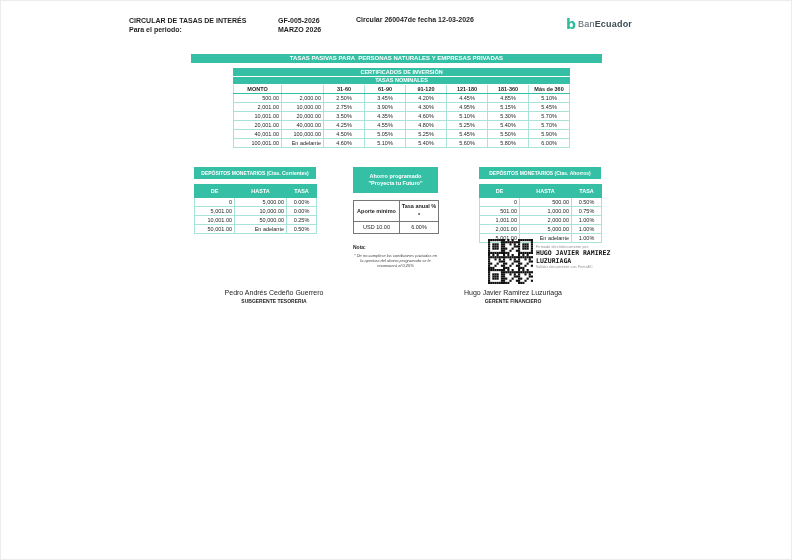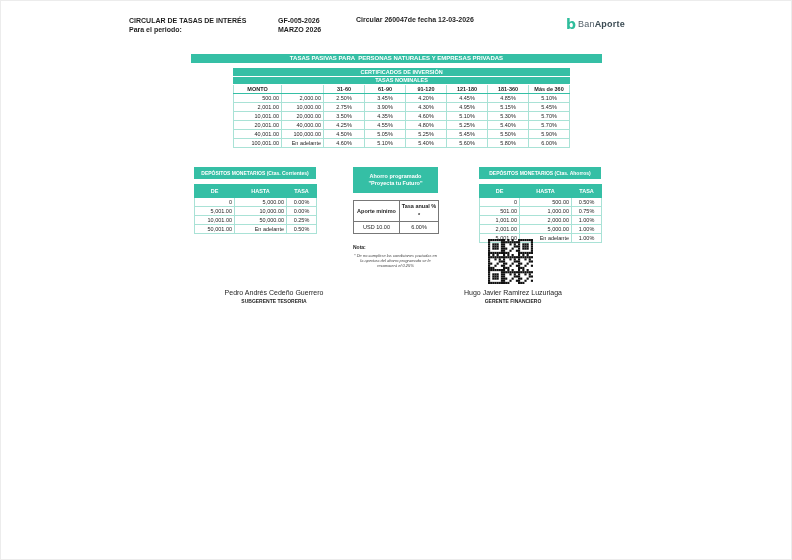--- a/index.html
+++ b/index.html
@@ -68,21 +68,21 @@
     <div>Para el periodo:</div>
   </div>
   <div class="hdr-center">
     <div>GF-005-2026</div>
     <div>MARZO 2026</div>
   </div>
   <div class="hdr-circular">Circular 260047de fecha 12-03-2026</div>
 
   <div class="logo">
     <span class="logo-b">b</span>
-    <span class="logo-text"><span class="ban">Ban</span><span class="ecu">Aporte</span></span>
+    <span class="logo-text"><span class="ban">Ban</span><span class="ecu">Ecuador</span></span>
   </div>
 
   <div class="banner">TASAS PASIVAS PARA  PERSONAS NATURALES Y EMPRESAS PRIVADAS</div>
 
   <table class="main-table">
     <colgroup>
       <col style="width:48px">
         <col style="width:42px">
         <col style="width:41px">
         <col style="width:41px">
@@ -530,20 +530,26 @@
         <rect x="8" y="40" width="2" height="2"></rect>
         <rect x="10" y="40" width="2" height="2"></rect>
         <rect x="12" y="40" width="2" height="2"></rect>
         <rect x="14" y="40" width="2" height="2"></rect>
         <rect x="16" y="40" width="2" height="2"></rect>
         <rect x="18" y="40" width="2" height="2"></rect>
         <rect x="28" y="40" width="2" height="2"></rect>
         <rect x="30" y="40" width="2" height="2"></rect>
         <rect x="32" y="40" width="2" height="2"></rect>
       </svg>
+    <div class="stamp-text">
+      <div class="stamp-tiny">Firmado electrónicamente por:</div>
+      <div class="stamp-name">HUGO JAVIER RAMIREZ</div>
+      <div class="stamp-name">LUZURIAGA</div>
+      <div class="stamp-tiny">Validar únicamente con FirmaEC</div>
+    </div>
   </div>
 
   <div class="sig" style="left:178px;">
     <div class="sig-name">Pedro Andrés Cedeño Guerrero</div>
     <div class="sig-role">SUBGERENTE TESORERIA</div>
   </div>
   <div class="sig" style="left:417px;">
     <div class="sig-name">Hugo Javier Ramirez Luzuriaga</div>
     <div class="sig-role">GERENTE FINANCIERO</div>
   </div>

